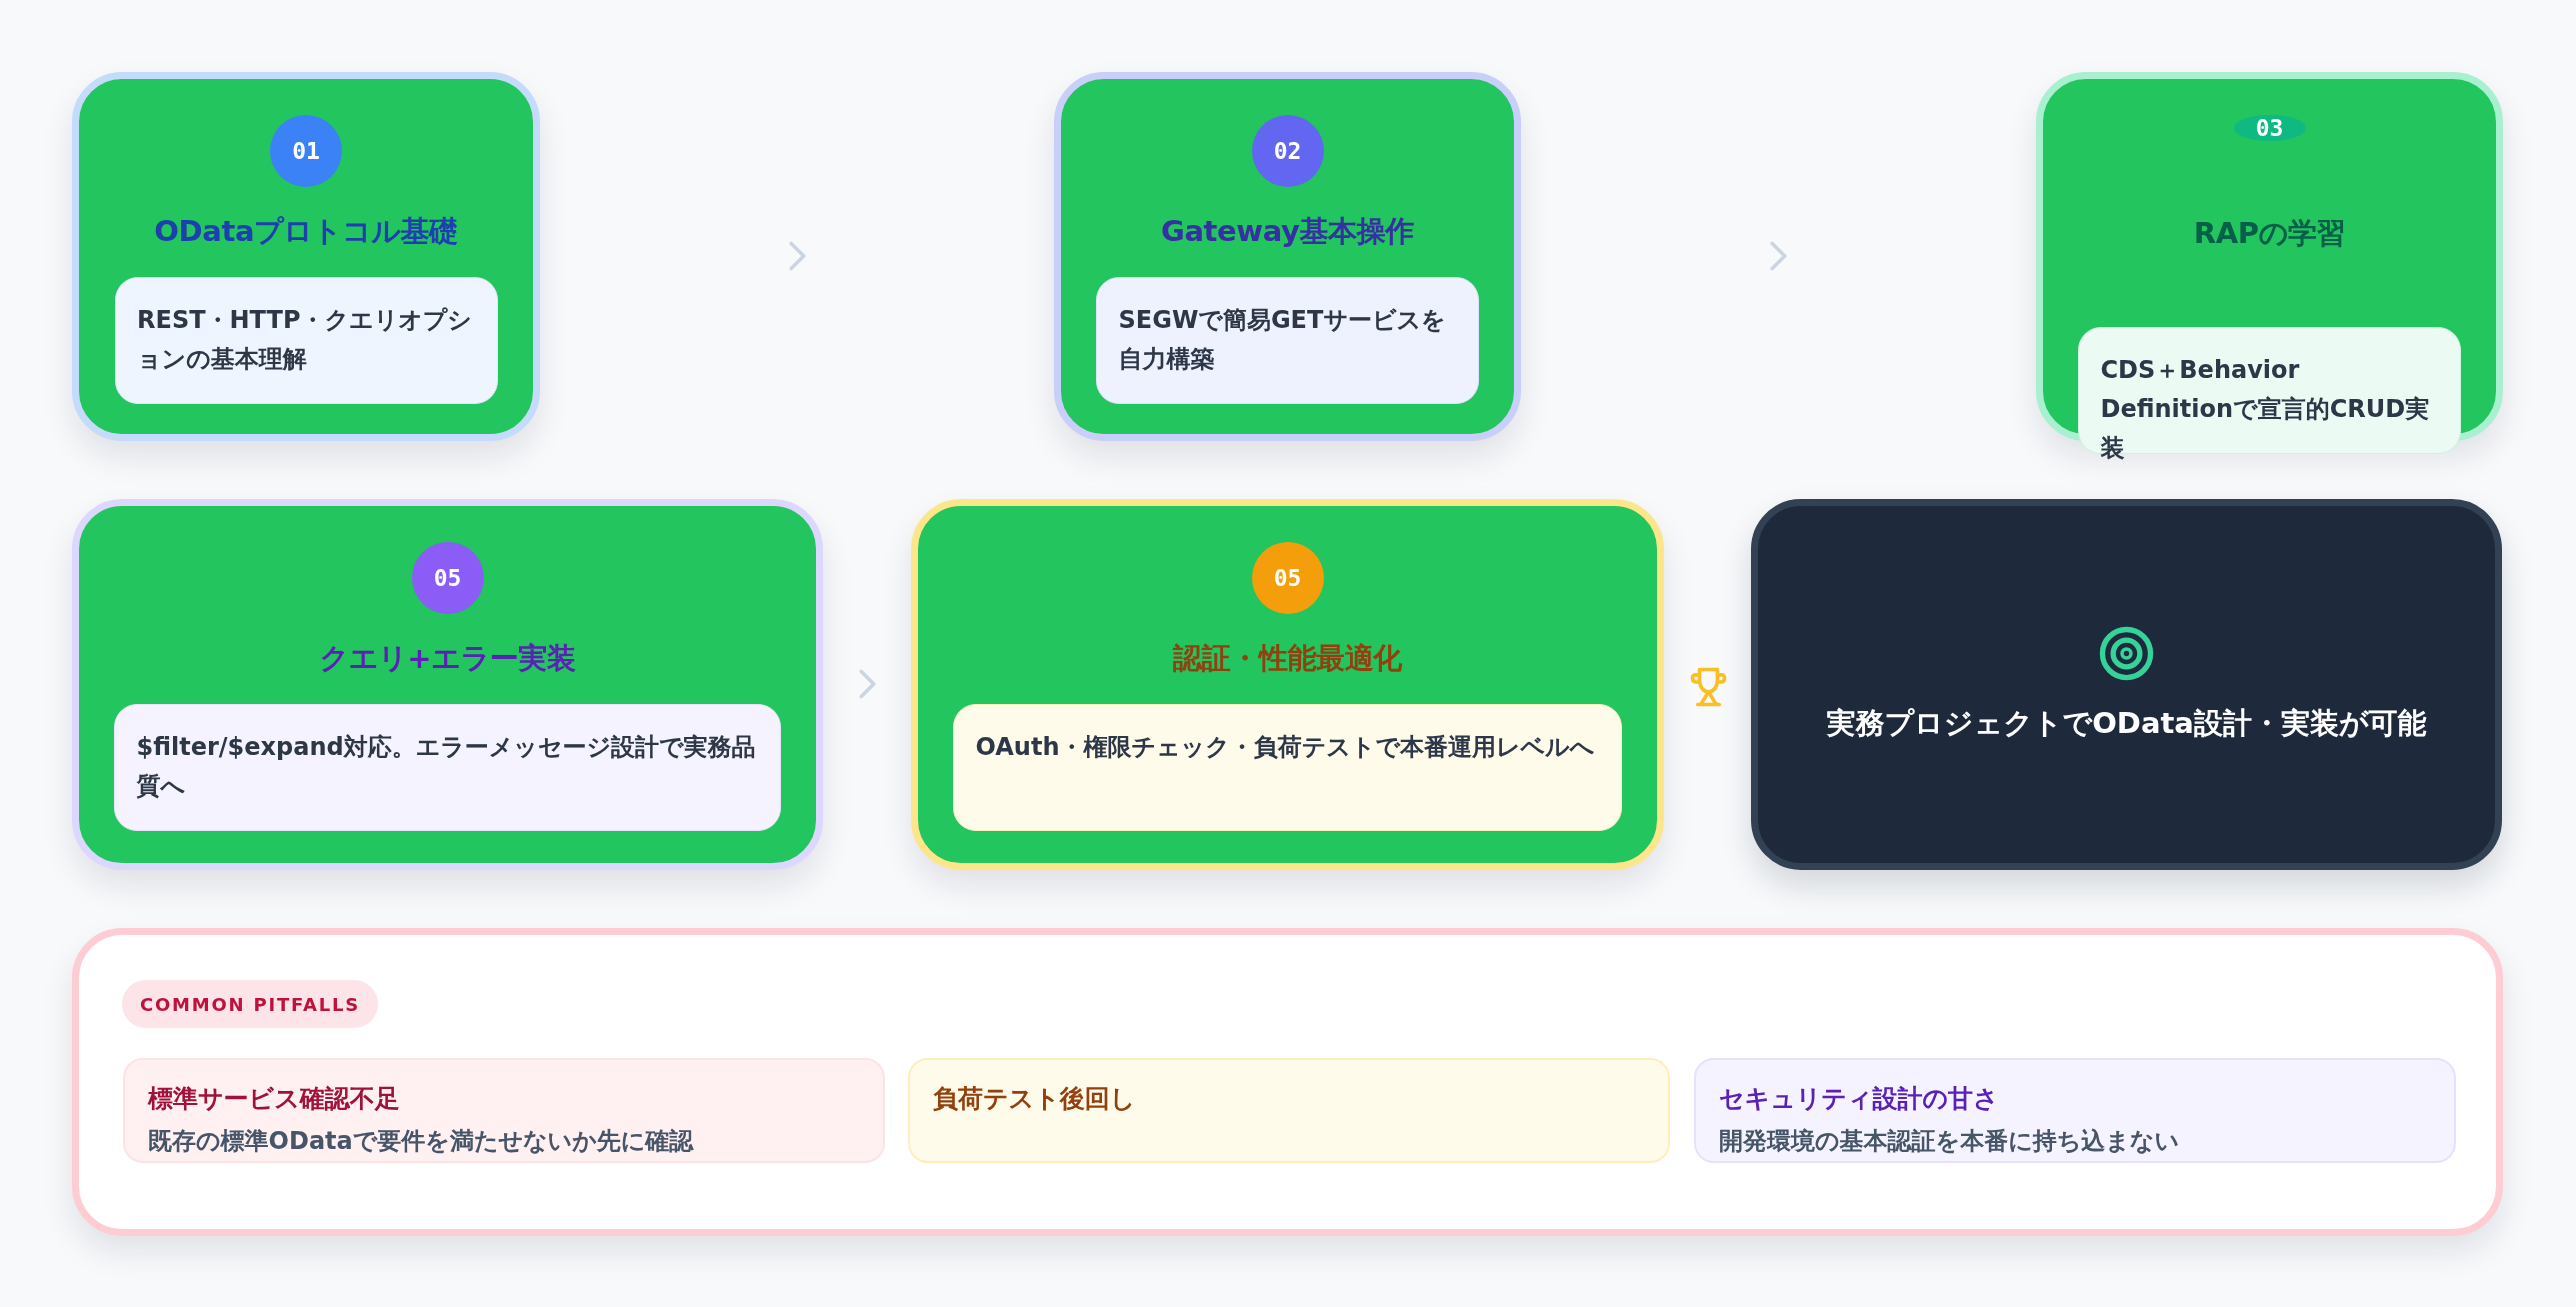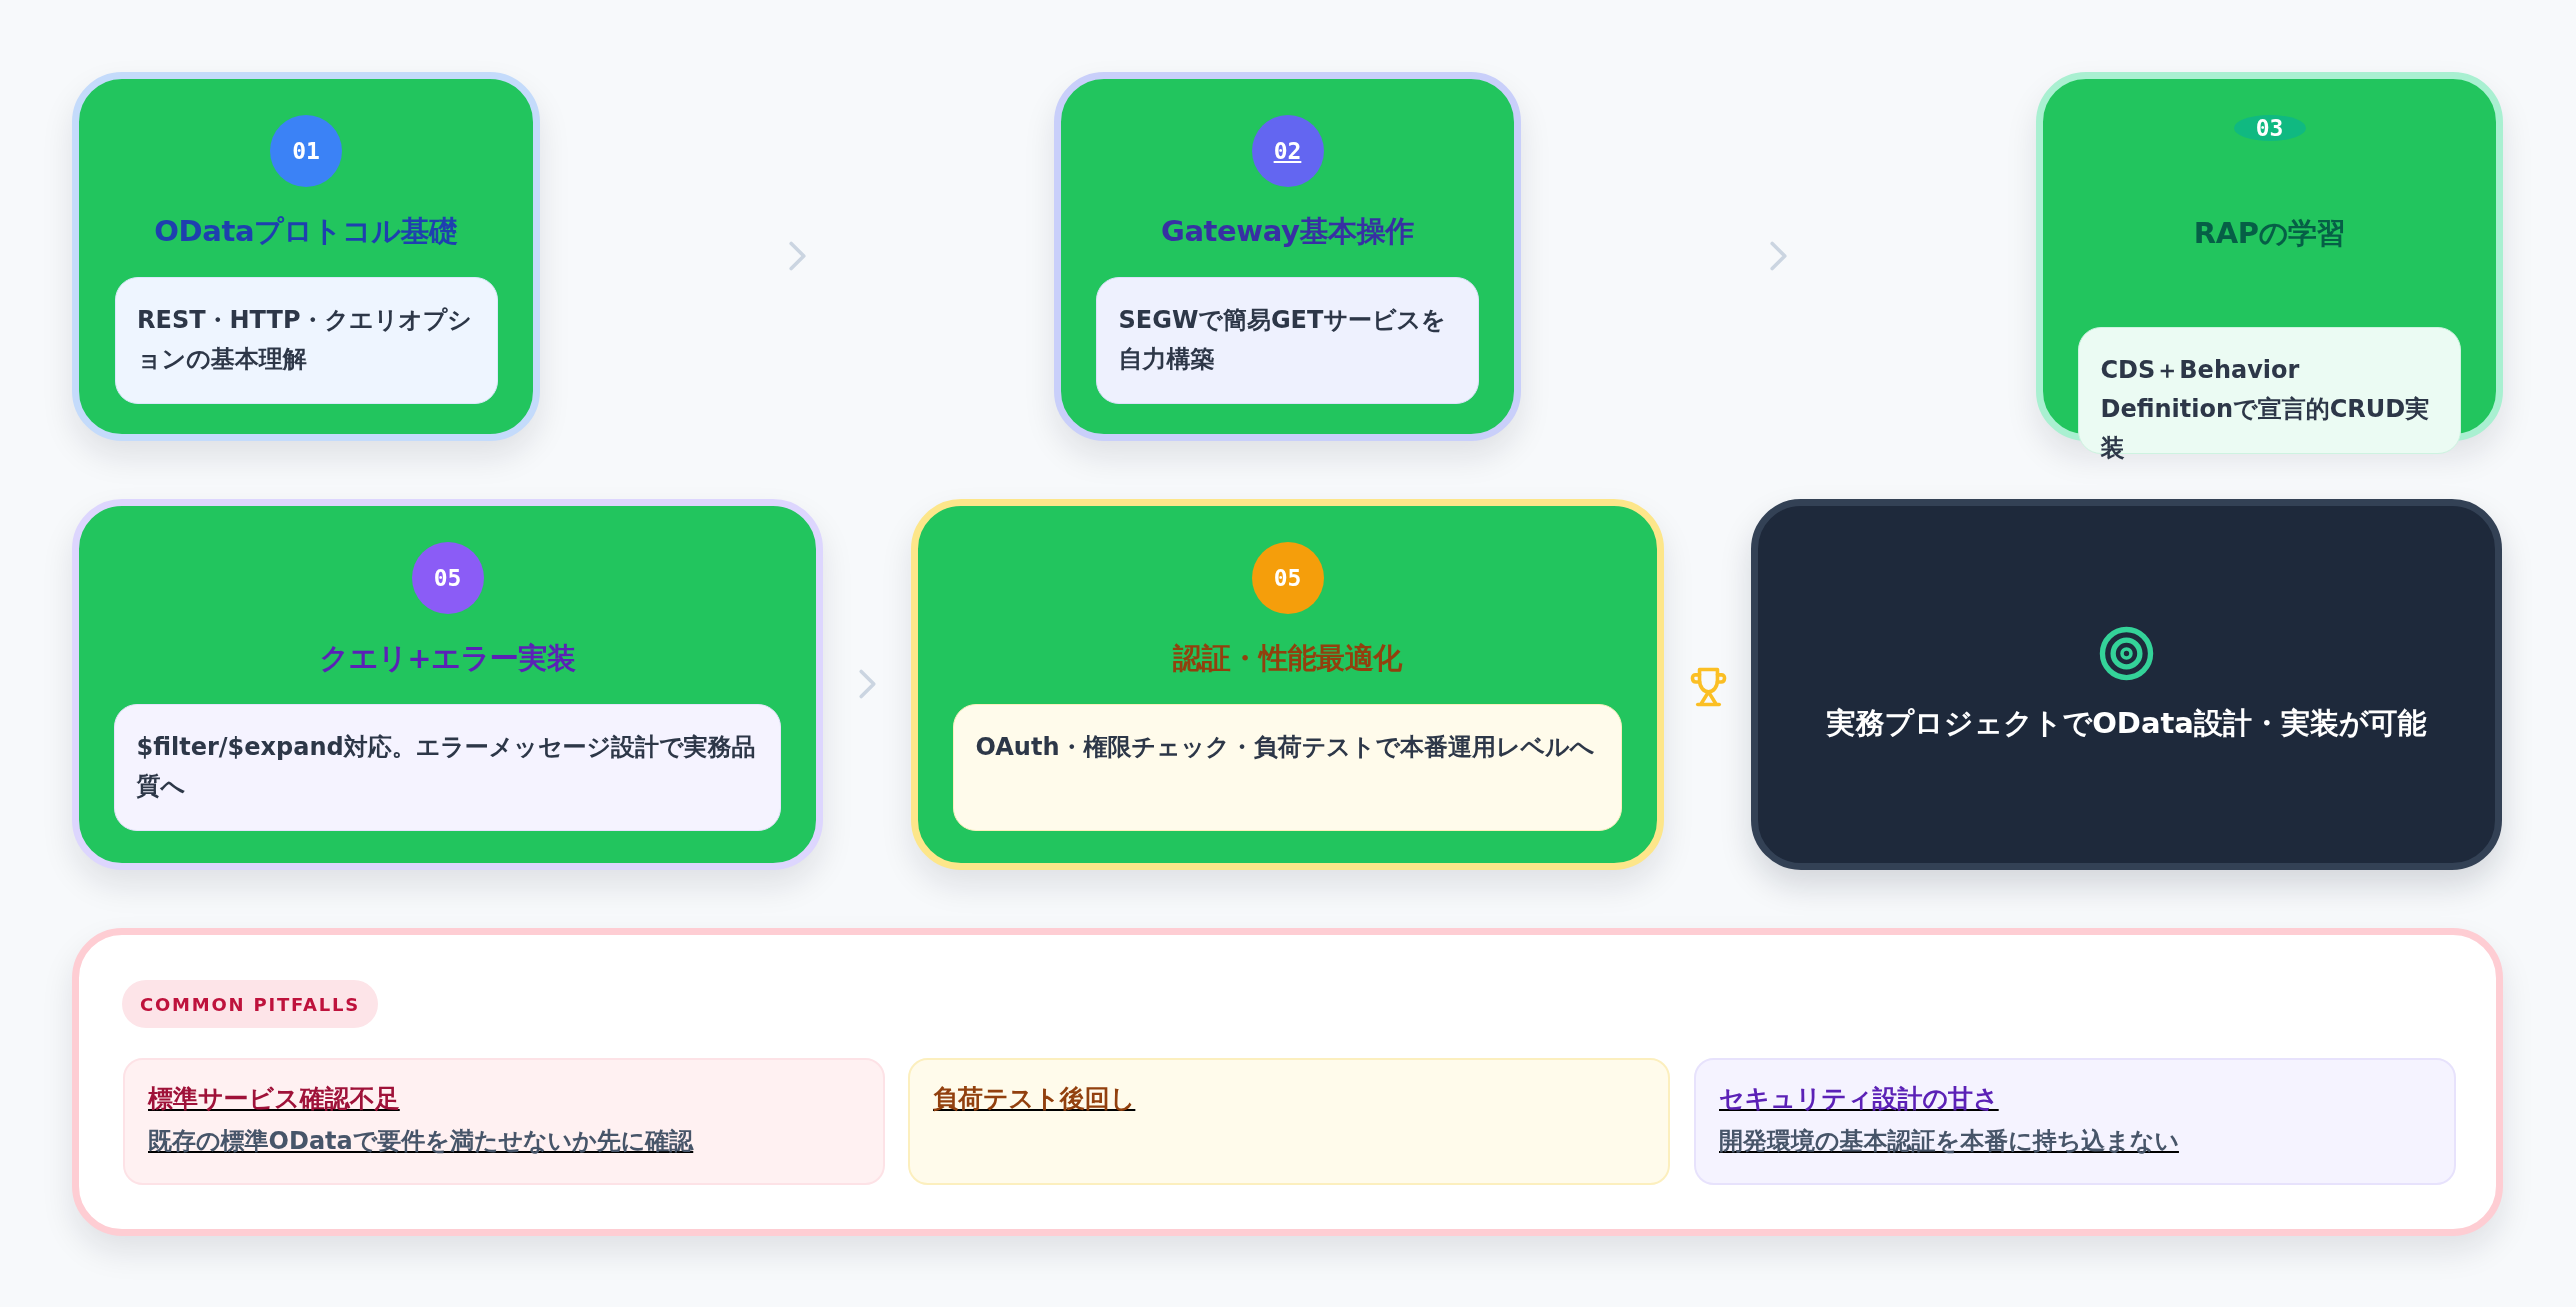--- a/index.html
+++ b/index.html
@@ -27,21 +27,21 @@
     margin-top: 25px; border-radius: 23px; border: 1.8px solid; padding: 23px 21.5px;
     font-size: 24px; font-weight: bold; color: #2d3748; line-height: 39px;
   }
 
   #c1 { left: 72px; top: 72px; width: 468px; height: 369px; border-color: #c4dbfb; }
   #c1 .num { background: #3b82f6; }
   #c1 .title { color: #1e40af; }
   #c1 .desc { background: #eef5ff; border-color: #dbe8fc; width: 383px; height: 127px; }
 
   #c2 { left: 1054px; top: 72px; width: 467px; height: 369px; border-color: #c9cffa; }
-  #c2 .num { background: #6366f1; text-decoration: underline; }
+  #c2 .num { background: #6366f1; }
   #c2 .title { color: #3730a3; }
   #c2 .desc { background: #eef1fe; border-color: #dde1fb; width: 383px; height: 127px; }
 
   #c3 { left: 2036px; top: 72px; width: 467px; height: 369px; border-color: #a9f0d1; gap: 48px; }
   #c3 .num { background: #10b981; }
   #c3 .title { color: #065f46; }
   #c3 .desc { background: #ebfbf3; border-color: #cdf3e0; width: 383px; height: 127px; }
 
   #c4 { left: 72px; top: 499px; width: 751px; height: 371px; border-color: #ddd6fe; }
   #c4 .num { background: #8b5cf6; }
@@ -68,22 +68,22 @@
     background: #fff; border: 7.2px solid #fecdd3; border-radius: 50px;
     box-shadow: 0 16px 32px rgba(15, 23, 42, 0.10);
   }
   .badge {
     position: absolute; left: 43px; top: 45px; width: 256px; height: 48px;
     background: #fde4e8; border-radius: 24px; color: #be123c;
     font-size: 18px; font-weight: bold; letter-spacing: 1.8px;
     display: flex; align-items: center; justify-content: center;
   }
   .pit {
-    position: absolute; top: 123px; height: 127px; width: 762px;
-    border: 2.7px solid; border-radius: 19.7px; padding: 21.5px 23px; text-decoration: underline;
+    position: absolute; top: 123px; height: 105px; width: 762px;
+    border: 2.7px solid; border-radius: 19.7px; padding: 21.5px 23px;
   }
   .pit .pt { font-size: 25px; font-weight: bold; }
   .pit .pd { font-size: 24px; font-weight: bold; color: #475569; margin-top: 10.7px; }
   #p1 { left: 44px; background: #fff1f2; border-color: #fde2e6; }
   #p1 .pt { color: #9f1239; }
   #p2 { left: 829px; background: #fffbeb; border-color: #fcefbe; }
   #p2 .pt { color: #92400e; }
   #p3 { left: 1615px; background: #f5f3ff; border-color: #e7e2fc; }
   #p3 .pt { color: #5b21b6; }
 </style>

